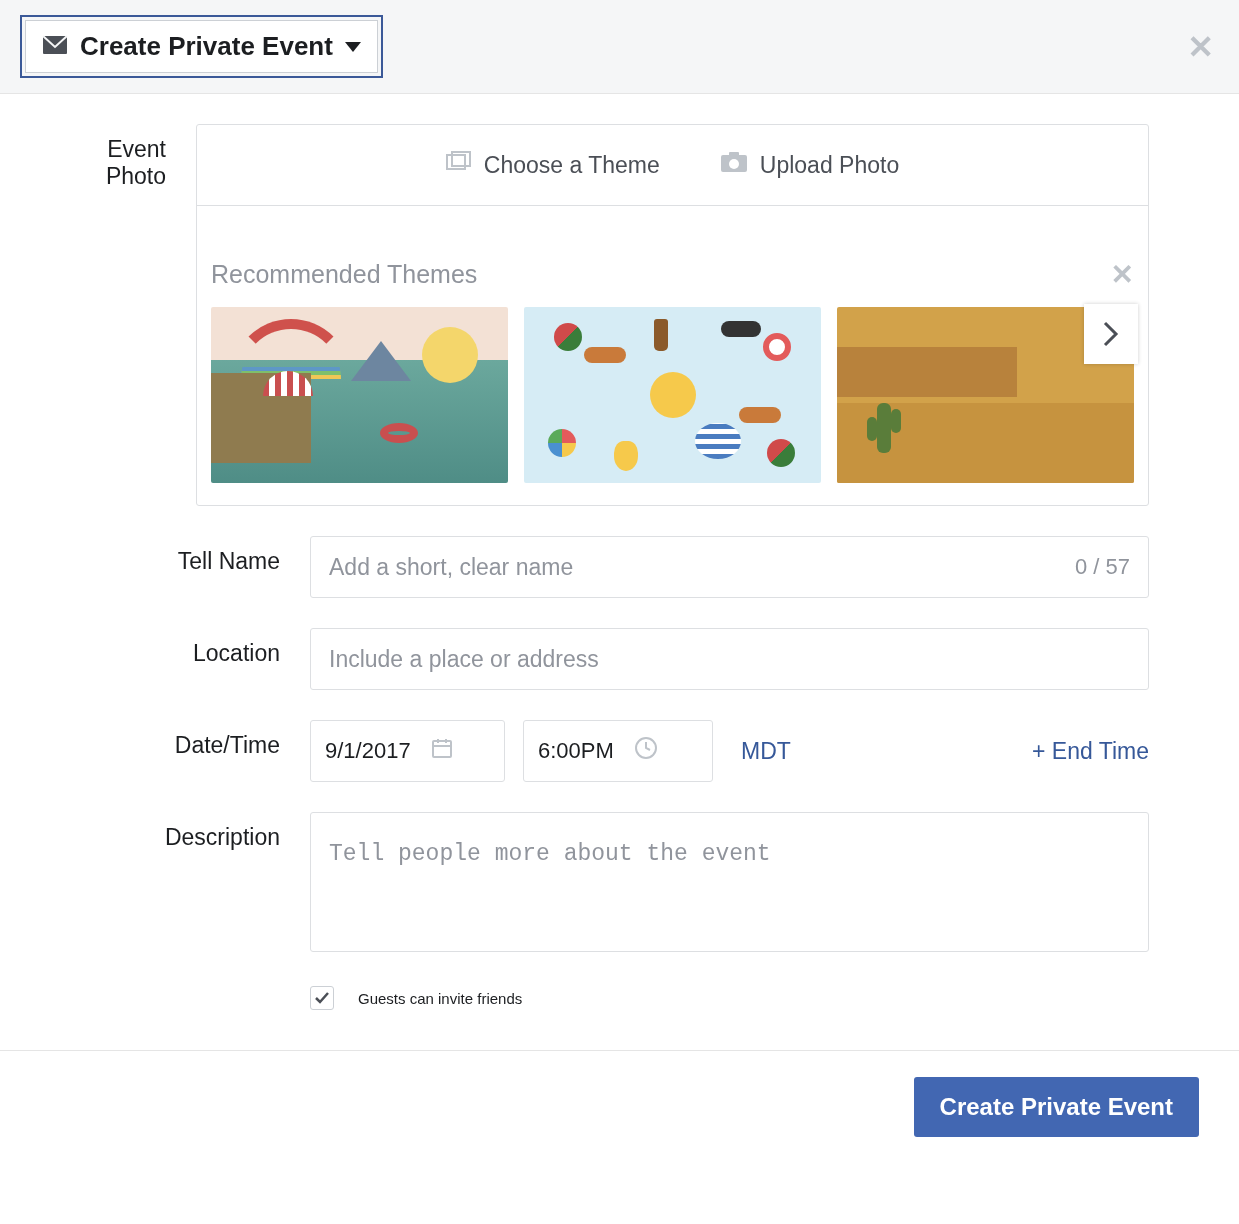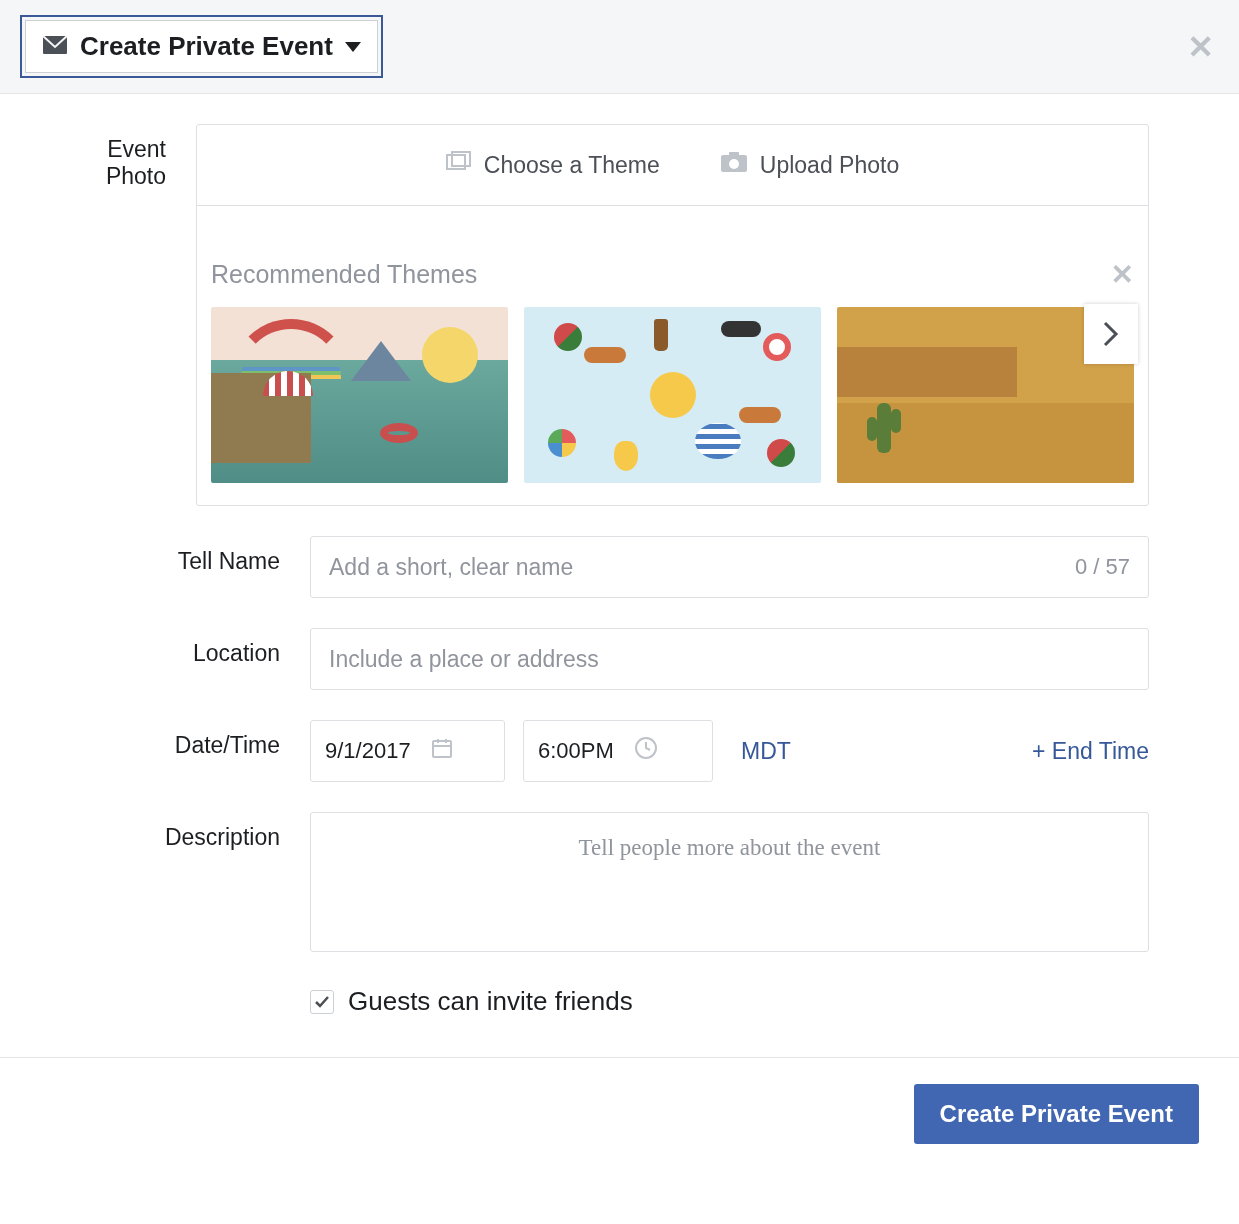--- a/index.html
+++ b/index.html
@@ -189,35 +189,34 @@
       color: #365899;
       font-size: 23px;
       cursor: pointer;
       margin-left: auto;
     }
     .textarea {
       width: 100%;
       height: 140px;
       border: 1px solid #dddfe2;
       border-radius: 3px;
-      padding: 22px 18px;
-      font-size: 23px;
-      font-family: Liberation Serif, serif;
+      padding: 28px 18px;
+      font-size: 23px;
+      font-family: Liberation Mono, monospace;
       resize: none;
       outline: none;
-      text-align: center;
     }
     .textarea::placeholder {
       color: #90949c;
     }
     .checkbox-row {
       display: flex;
       align-items: center;
-      gap: 14px;
-      font-size: 26px;
+      gap: 24px;
+      font-size: 15px;
       color: #1c1e21;
     }
     .checkbox {
       width: 24px;
       height: 24px;
       border: 1px solid #ccd0d5;
       border-radius: 3px;
       display: flex;
       align-items: center;
       justify-content: center;

